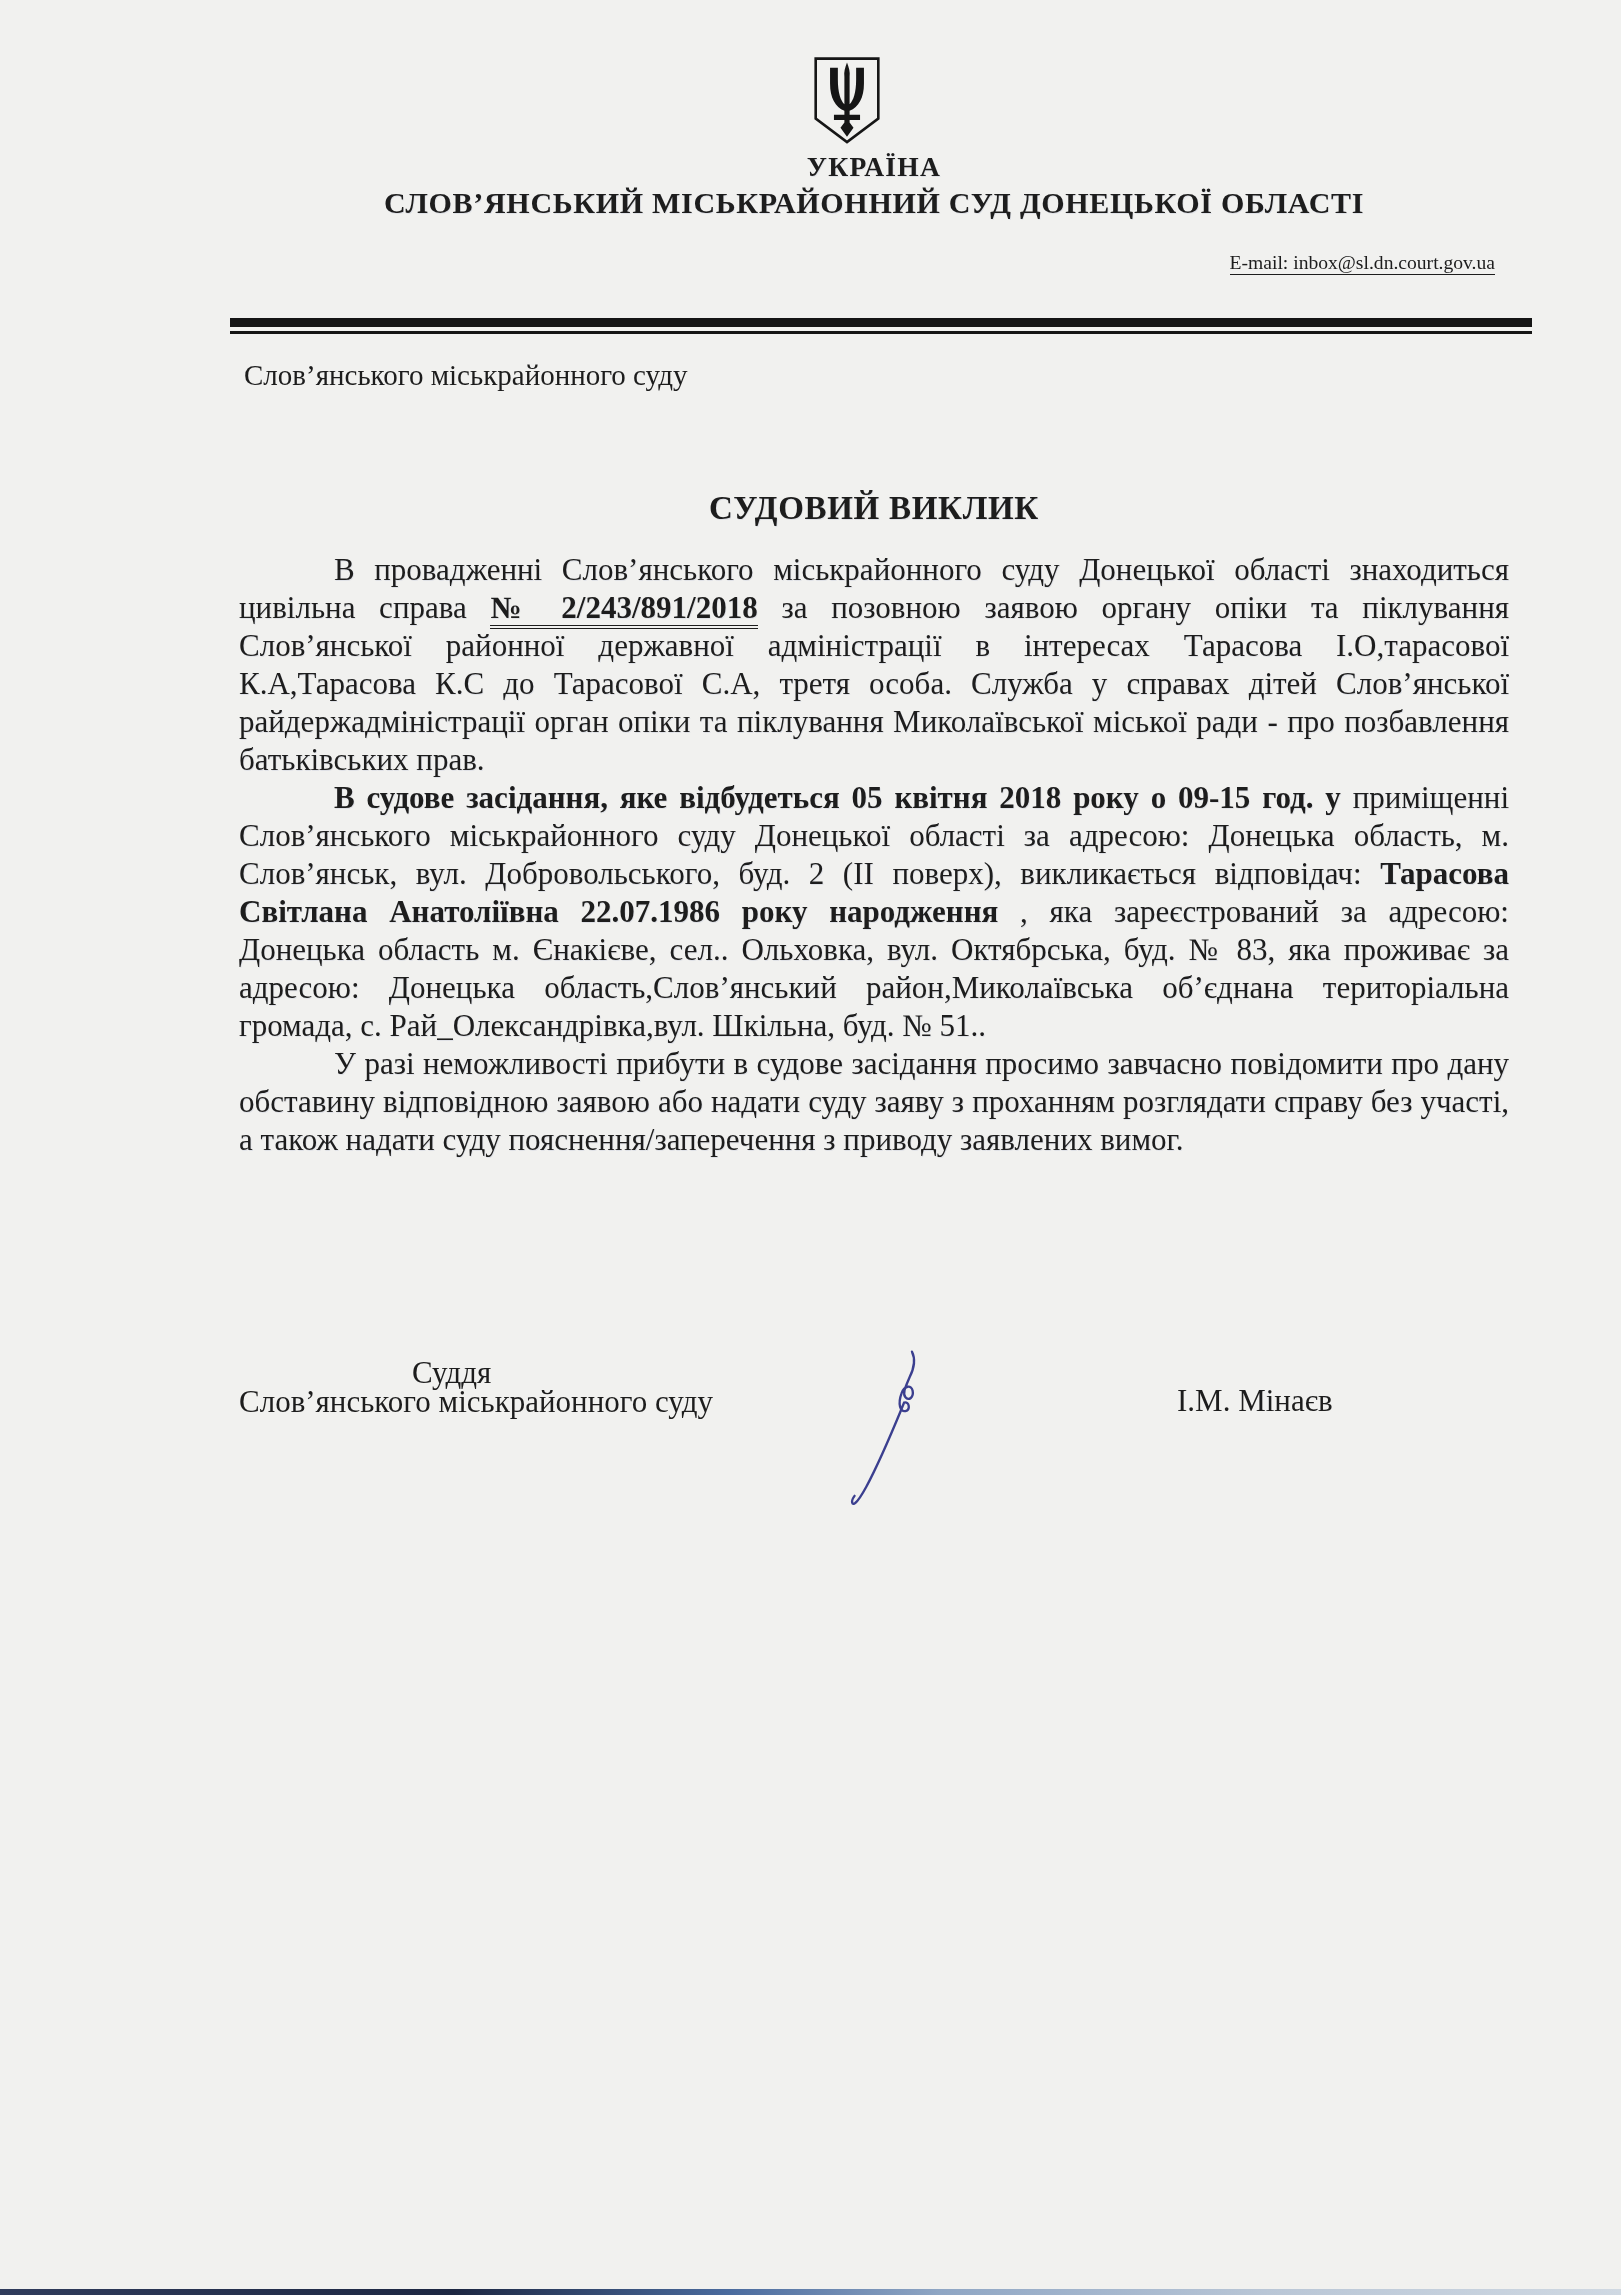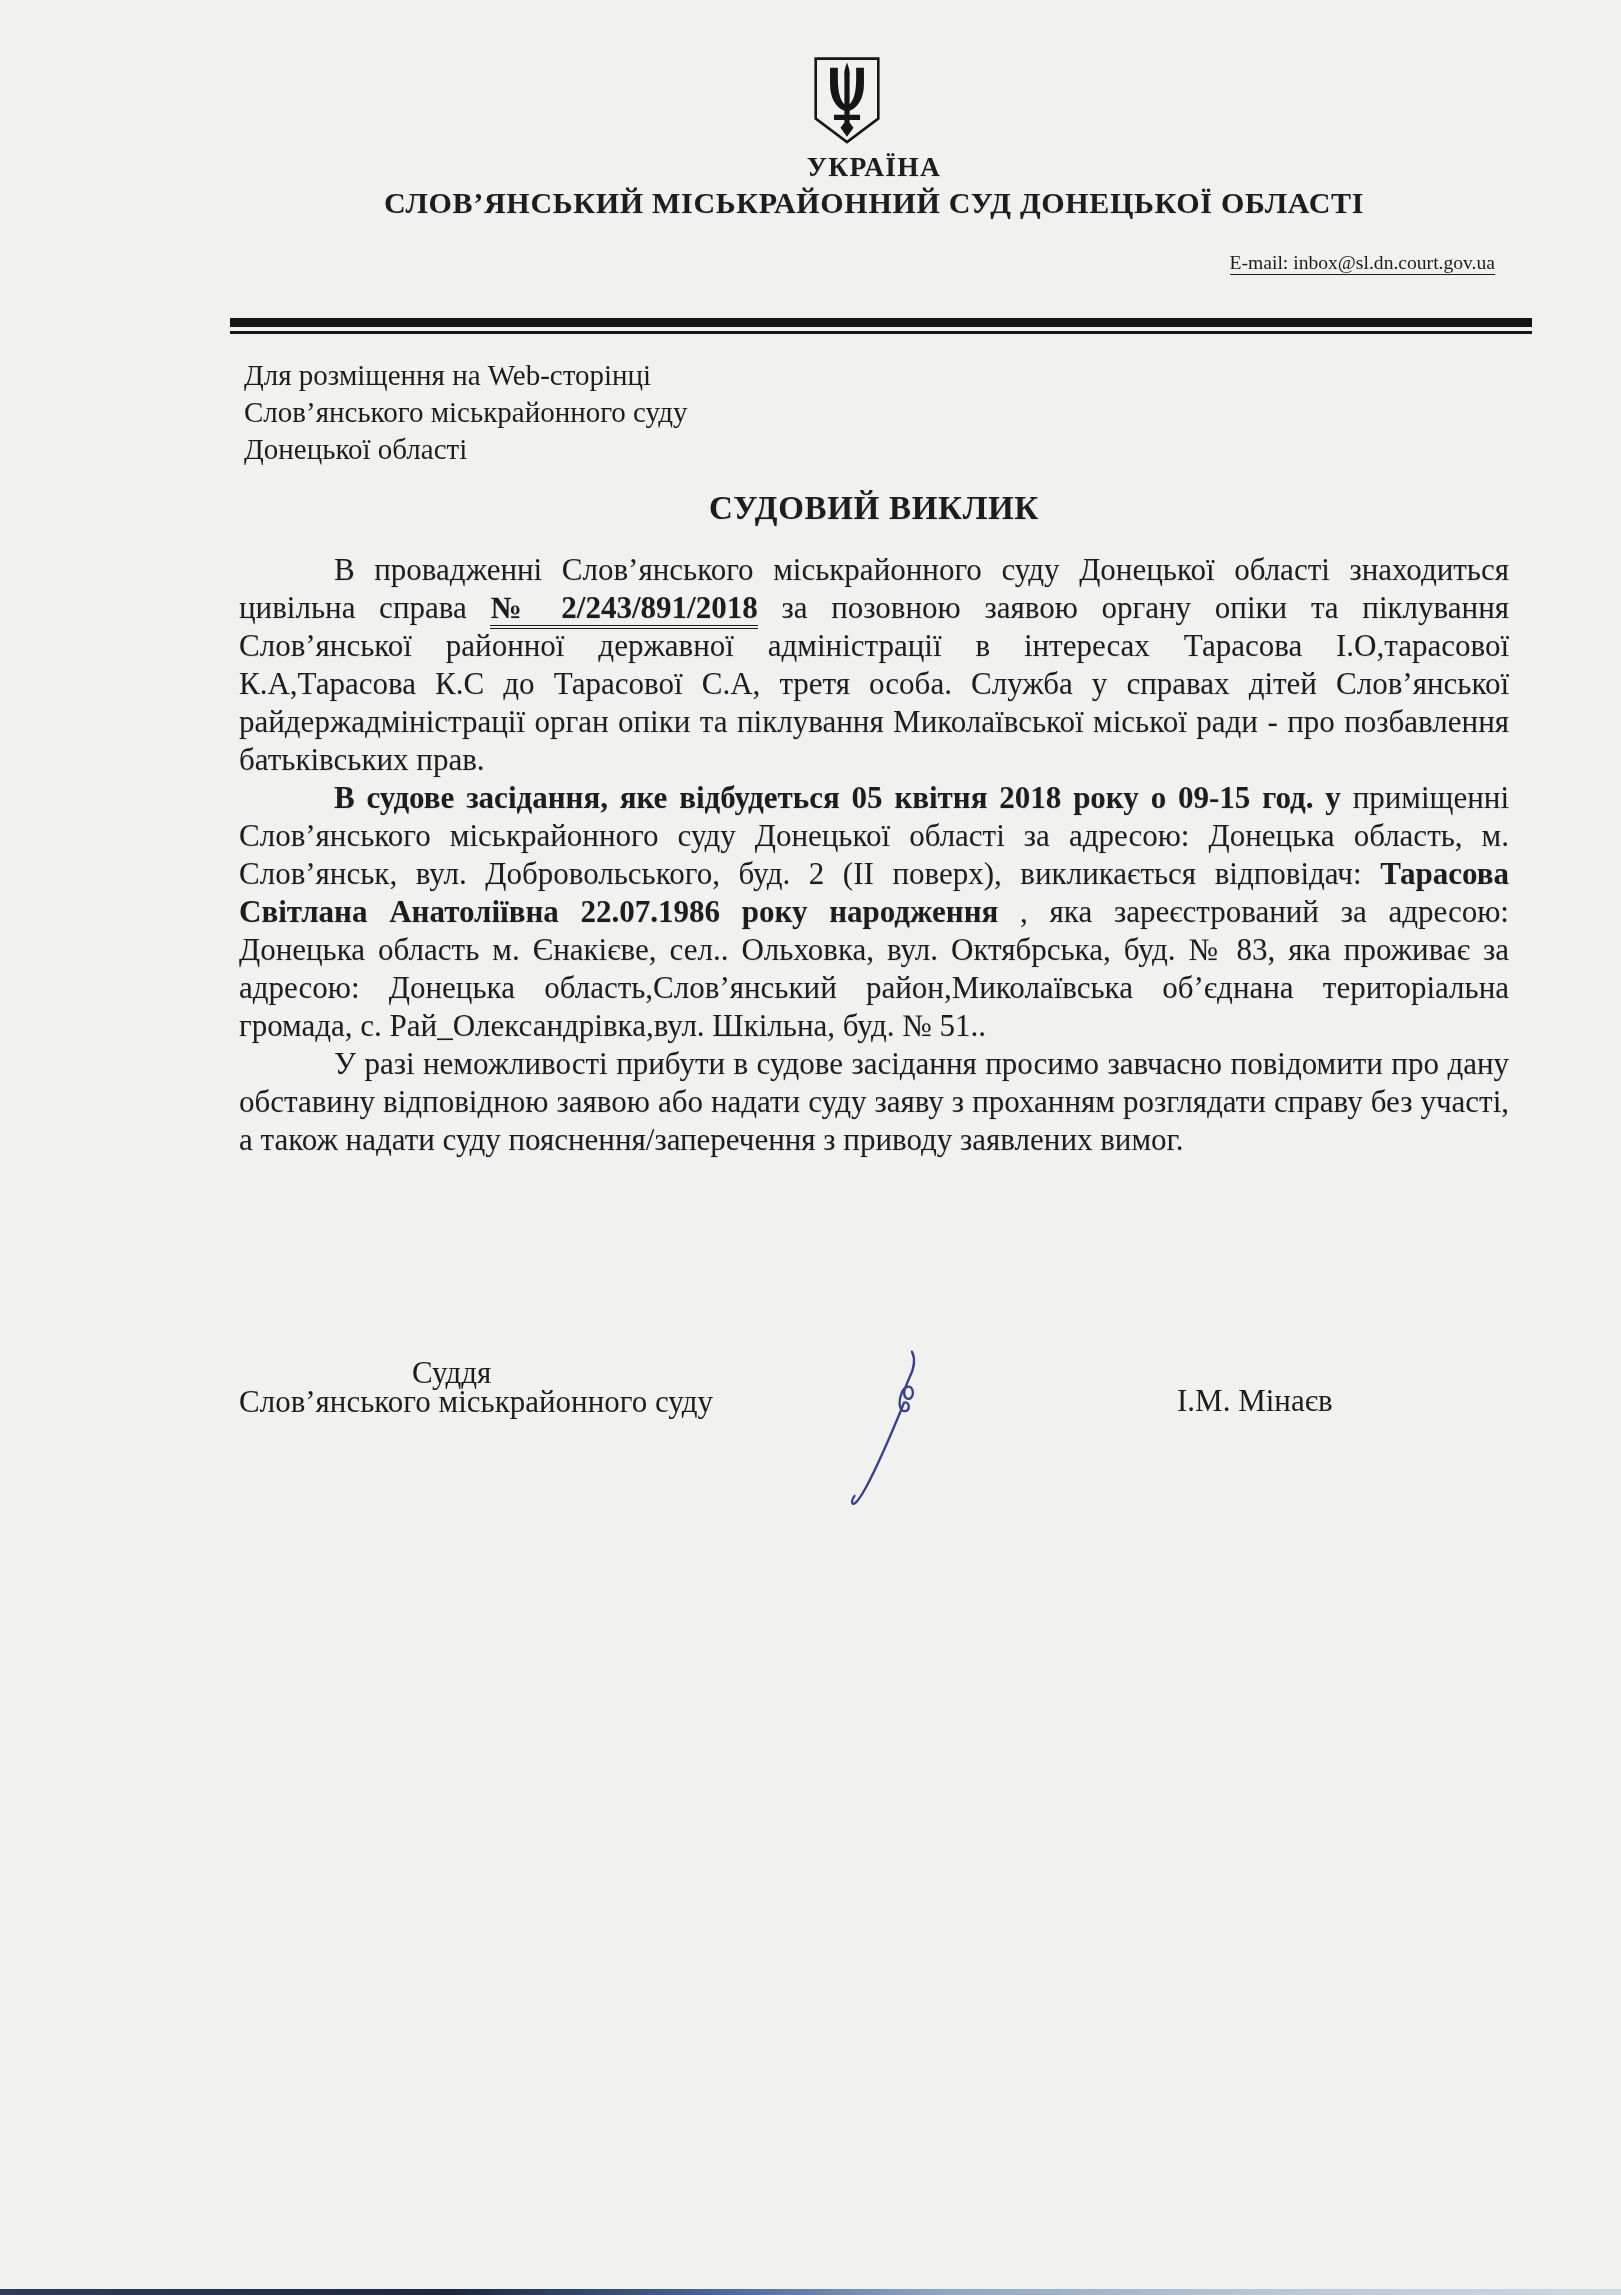--- a/index.html
+++ b/index.html
@@ -77,23 +77,21 @@
   <div class="contacts-right">
     <div>
       <span class="u-line">E-mail: inbox@sl.dn.court.gov.ua</span>
     </div>
   </div>
 
   <div class="sep-thick"></div>
   <div class="sep-thin"></div>
 
   <div class="recipient">
-    <div>Для розміщення на Web-сторінці</div>
     <div>Слов’янського міськрайонного суду</div>
-    <div>Донецької області</div>
   </div>
 
   <div class="center-band doc-title soft">СУДОВИЙ ВИКЛИК</div>
 
   <div class="body-block soft">
       <p><span>В провадженні Слов’янського міськрайонного суду Донецької області знаходиться цивільна  справа </span><span class="b u">№ 2/243/891/2018</span><span> за позовною заявою органу опіки та піклування Слов’янської районної державної адміністрації в інтересах Тарасова І.О,тарасової К.А,Тарасова К.С до Тарасової С.А, третя особа. Служба у справах дітей Слов’янської райдержадміністрації орган опіки та піклування Миколаївської міської ради - про позбавлення батьківських прав.</span></p>
       <p><span class="b">В судове засідання, яке відбудеться 05 квітня 2018 року о 09-15 год. у </span><span>приміщенні Слов’янського міськрайонного суду Донецької області за адресою: Донецька область, м. Слов’янськ, вул. Добровольського, буд. 2 (ІІ поверх), викликається відповідач: </span><span class="b">Тарасова Світлана Анатоліївна 22.07.1986 року народження </span><span> , яка зареєстрований за адресою: Донецька область м. Єнакієве, сел.. Ольховка, вул. Октябрська, буд. № 83, яка проживає за адресою: Донецька область,Слов’янський район,Миколаївська об’єднана територіальна громада, с. Рай_Олександрівка,вул. Шкільна, буд. № 51..</span></p>
       <p><span>У разі неможливості прибути в судове засідання просимо завчасно повідомити про дану обставину відповідною заявою або надати суду заяву з проханням розглядати справу без участі, а також надати суду пояснення/заперечення з приводу заявлених вимог.</span></p>
     </div>
 

